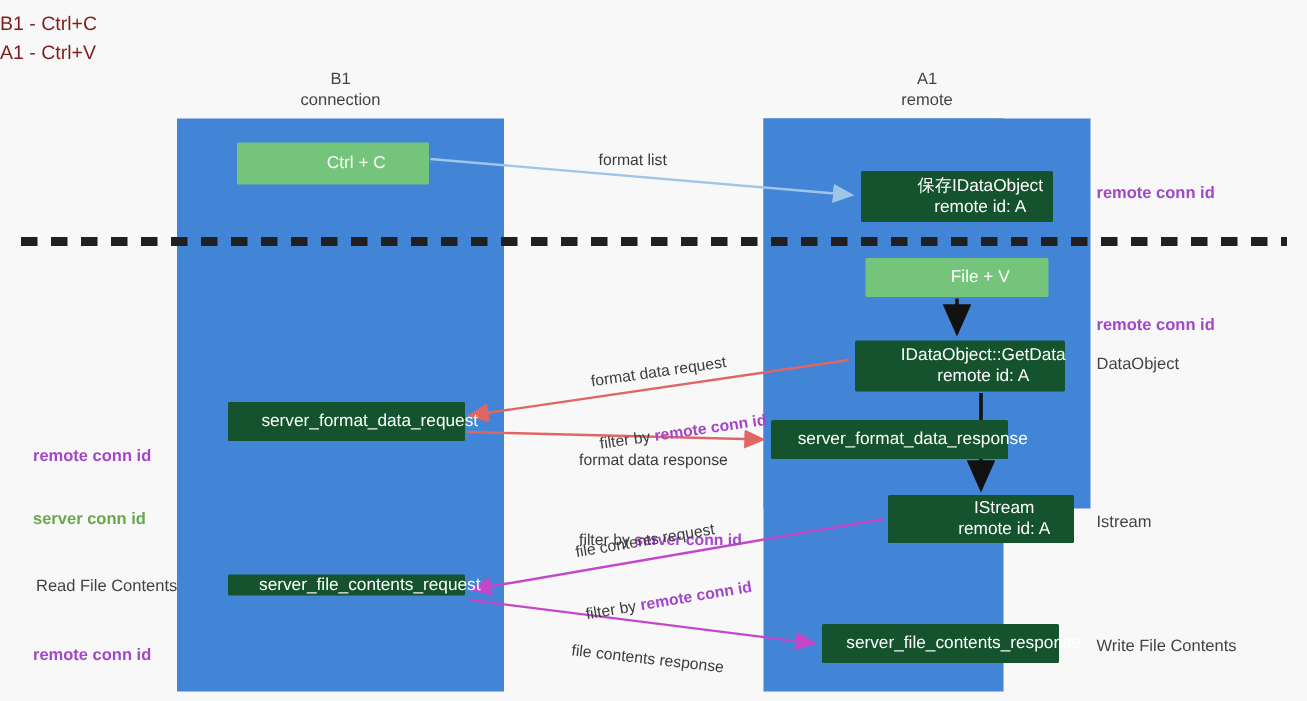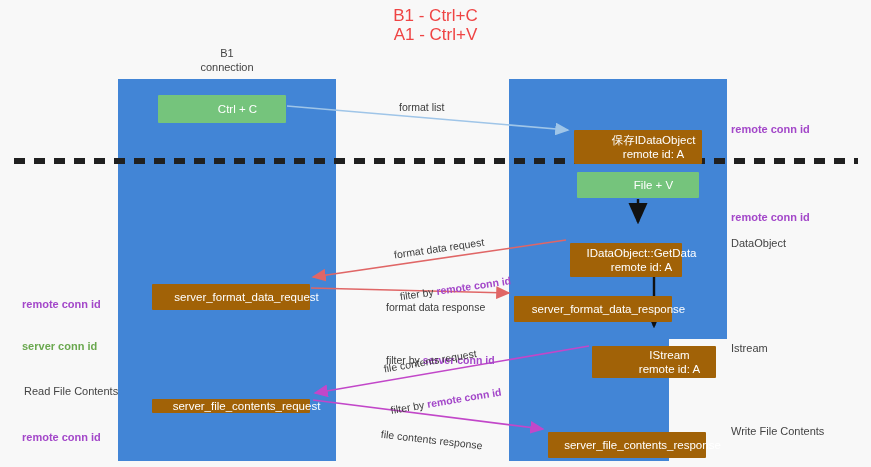--- a/index.html
+++ b/index.html
@@ -29,23 +29,22 @@
   .lane {
     position: absolute;
     background: #4285d6;
   }
   #lane-b1 { left: 118px; top: 79px; width: 218px; height: 382px; }
   #lane-a1 { left: 509px; top: 79px; width: 160px; height: 382px; }
   #lane-a1-wide { left: 509px; top: 79px; width: 218px; height: 260px; }
 
   .title {
     position: absolute;
-    text-align: center;
-    color: #ef4444;
-    font-size: 17px;
+    color: #7f1d1d;
+    font-size: 13px;
     line-height: 19px;
     white-space: pre;
   }
   #main-title { left: 0; top: 6px; width: 871px; }
 
   .lane-head {
     position: absolute;
     text-align: center;
     color: #434343;
     font-size: 11px;
@@ -63,27 +62,27 @@
     align-items: center;
     justify-content: center;
     color: #ffffff;
     font-size: 11.5px;
     line-height: 14px;
     text-align: center;
     border-radius: 1px;
     padding-left: 31px;
   }
   .node.green { background: #75c47c; }
-  .node.orange { background: #a16207; margin-top: 16px; }
+  .node.orange { background: #14532d; }
   .node .l2 { display: block; }
 
   #n-ctrlc   { left: 158px; top: 95px;  width: 128px; height: 28px; }
   #n-dobj    { left: 574px; top: 114px; width: 128px; height: 34px; }
   #n-ctrlv   { left: 577px; top: 172px; width: 122px; height: 26px; }
-  #n-getdata { left: 570px; top: 227px; width: 112px; height: 34px; }
+  #n-getdata { left: 570px; top: 227px; width: 140px; height: 34px; }
   #n-sfdreq  { left: 152px; top: 268px; width: 158px; height: 26px; }
   #n-sfdres  { left: 514px; top: 280px; width: 158px; height: 26px; }
   #n-istream { left: 592px; top: 330px; width: 124px; height: 32px; }
   #n-sfcreq  { left: 152px; top: 383px; width: 158px; height: 14px; }
   #n-sfcres  { left: 548px; top: 416px; width: 158px; height: 26px; }
 
   .ann {
     position: absolute;
     color: #434343;
     font-size: 11px;
@@ -112,20 +111,22 @@
 <div id="canvas">
 
   <div class="lane" id="lane-b1"></div>
   <div class="lane" id="lane-a1-wide"></div>
   <div class="lane" id="lane-a1"></div>
 
   <div class="title" id="main-title">B1 - Ctrl+C
 A1 - Ctrl+V</div>
   <div class="lane-head" id="head-b1">B1
 connection</div>
+  <div class="lane-head" id="head-a1">A1
+remote</div>
 
   <svg class="layer">
     <defs>
       <marker id="ah-blue" markerWidth="9" markerHeight="8" refX="8" refY="4" orient="auto">
         <path d="M0,0 L9,4 L0,8 z" fill="#9fc5e8"></path>
       </marker>
       <marker id="ah-red" markerWidth="9" markerHeight="8" refX="8" refY="4" orient="auto">
         <path d="M0,0 L9,4 L0,8 z" fill="#e06666"></path>
       </marker>
       <marker id="ah-mag" markerWidth="9" markerHeight="8" refX="8" refY="4" orient="auto">

